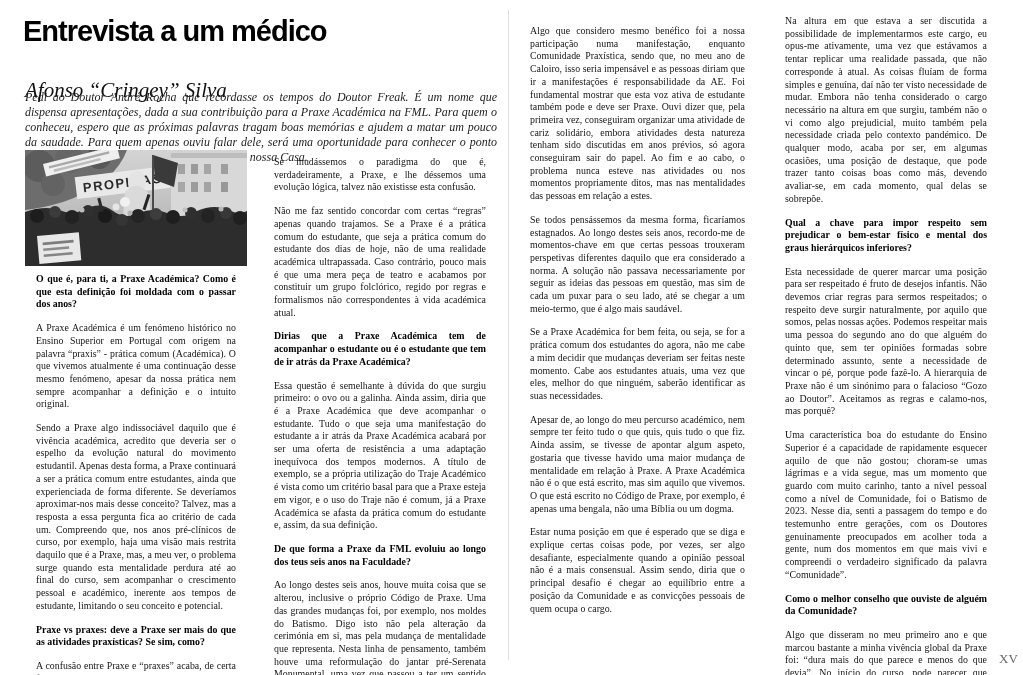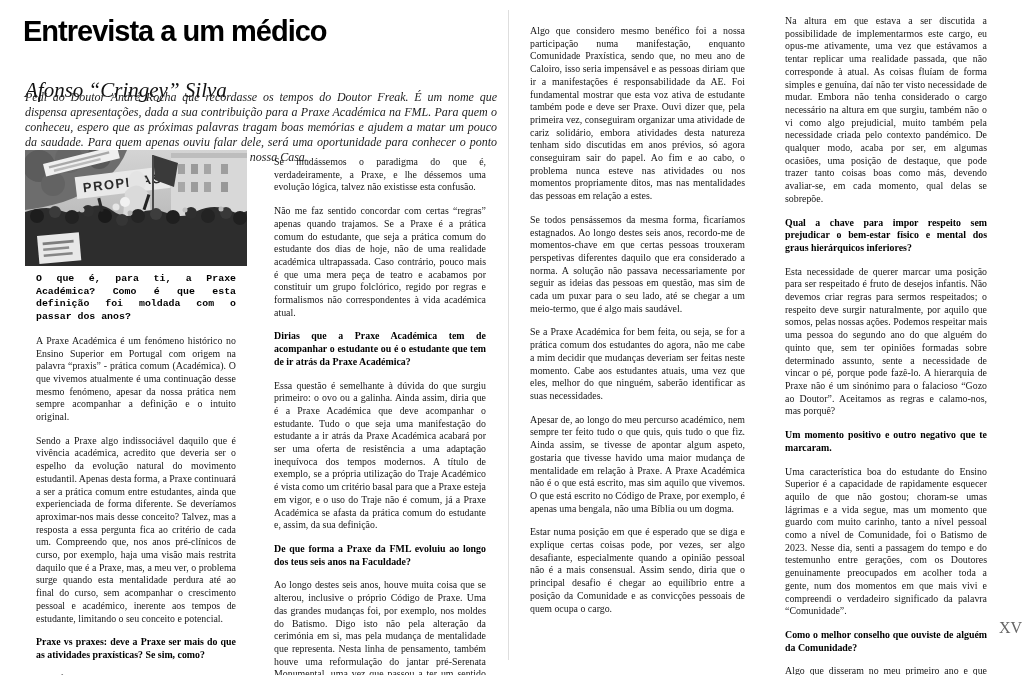--- a/index.html
+++ b/index.html
@@ -20,26 +20,26 @@
     font-style:italic;font-size:12px;line-height:15px;text-align:justify;color:#1e1e1e;
   }
   .photo{
     position:absolute;left:25px;top:150px;width:222px;height:116px;overflow:hidden;background:#bfbfbf;
   }
   .col{position:absolute;}
   .col p{
     margin:11px;font-size:9.9px;line-height:12.7px;text-align:justify;color:#161616;
   }
   .col p.q{font-weight:bold;margin-top:8px;color:#000;}
-  .col p.q:first-child{margin-top:0;font-family:Liberation Mono, monospace;}
+  .col p.q:first-child{margin-top:0;}
   .divider{
     position:absolute;left:508px;top:10px;width:1px;height:650px;background:#dedede;
   }
   .pagenum{
-    position:absolute;left:999px;top:619px;font-size:16px;color:#666;
+    position:absolute;left:999px;top:651px;font-size:13px;color:#666;
   }
 </style>
 </head>
 <body>
 
 <div class="sheet">
 
   <h1 class="title">Entrevista a um médico</h1>
   <div class="byline">Afonso “Cringey” Silva</div>
   <p class="lead">Pedi ao Doutor André Rocha que recordasse os tempos do Doutor Freak. É um nome que dispensa apresentações, dada a sua contribuição para a Praxe Académica na FML. Para quem o conheceu, espero que as próximas palavras tragam boas memórias e ajudem a matar um pouco da saudade. Para quem apenas ouviu falar dele, será uma oportunidade para conhecer o ponto de vista de alguém que deixou a sua marca na nossa Casa.</p>
@@ -146,21 +146,20 @@
       <p class="a">Algo que considero mesmo benéfico foi a nossa participação numa manifestação, enquanto Comunidade Praxística, sendo que, no meu ano de Caloiro, isso seria impensável e as pessoas diriam que ir a manifestações é responsabilidade da AE. Foi fundamental mostrar que esta voz ativa de estudante também pode e deve ser Praxe. Ouvi dizer que, pela primeira vez, conseguiram organizar uma atividade de cariz solidário, embora atividades desta natureza tenham sido discutidas em anos prévios, só agora conseguiram sair do papel. Ao fim e ao cabo, o problema nunca esteve nas atividades ou nos momentos propriamente ditos, mas nas mentalidades das pessoas em relação a estes.</p>
       <p class="a">Se todos pensássemos da mesma forma, ficaríamos estagnados. Ao longo destes seis anos, recordo-me de momentos-chave em que certas pessoas trouxeram perspetivas diferentes daquilo que era considerado a norma. A solução não passava necessariamente por seguir as ideias das pessoas em questão, mas sim de cada um puxar para o seu lado, até se chegar a um meio-termo, que é algo mais saudável.</p>
       <p class="a">Se a Praxe Académica for bem feita, ou seja, se for a prática comum dos estudantes do agora, não me cabe a mim decidir que mudanças deveriam ser feitas neste momento. Cabe aos estudantes atuais, uma vez que eles, melhor do que ninguém, saberão identificar as suas necessidades.</p>
       <p class="a">Apesar de, ao longo do meu percurso académico, nem sempre ter feito tudo o que quis, quis tudo o que fiz. Ainda assim, se tivesse de apontar algum aspeto, gostaria que tivesse havido uma maior mudança de mentalidade em relação à Praxe. A Praxe Académica não é o que está escrito, mas sim aquilo que vivemos. O que está escrito no Código de Praxe, por exemplo, é apenas uma bengala, não uma Bíblia ou um dogma.</p>
       <p class="a">Estar numa posição em que é esperado que se diga e explique certas coisas pode, por vezes, ser algo desafiante, especialmente quando a opinião pessoal não é a mais consensual. Assim sendo, diria que o principal desafio é chegar ao equilíbrio entre a posição da Comunidade e as convicções pessoais de quem ocupa o cargo.</p>
     </div>
   <div class="col" style="left:774px; top:4px; width:224px;">
       <p class="a">Na altura em que estava a ser discutida a possibilidade de implementarmos este cargo, eu opus-me ativamente, uma vez que estávamos a tentar replicar uma realidade passada, que não corresponde à atual. As coisas fluíam de forma simples e genuína, daí não ter visto necessidade de mudar. Embora não tenha considerado o cargo necessário na altura em que surgiu, também não o vi como algo prejudicial, muito também pela necessidade criada pelo contexto pandémico. De qualquer modo, acaba por ser, em algumas ocasiões, uma posição de destaque, que pode trazer tanto coisas boas como más, devendo avaliar-se, em cada momento, qual delas se sobrepõe.</p>
       <p class="q">Qual a chave para impor respeito sem prejudicar o bem-estar físico e mental dos graus hierárquicos inferiores?</p>
       <p class="a">Esta necessidade de querer marcar uma posição para ser respeitado é fruto de desejos infantis. Não devemos criar regras para sermos respeitados; o respeito deve surgir naturalmente, por aquilo que somos, pelas nossas ações. Podemos respeitar mais uma pessoa do segundo ano do que alguém do quinto que, sem ter opiniões formadas sobre determinado assunto, sente a necessidade de vincar o pé, porque pode fazê-lo. A hierarquia de Praxe não é um sinónimo para o falacioso “Gozo ao Doutor”. Aceitamos as regras e calamo-nos, mas porquê?</p>
-      <p class="q">Um momento positivo e outro negativo que te marcaram.</p>
       <p class="a">Uma característica boa do estudante do Ensino Superior é a capacidade de rapidamente esquecer aquilo de que não gostou; choram-se umas lágrimas e a vida segue, mas um momento que guardo com muito carinho, tanto a nível pessoal como a nível de Comunidade, foi o Batismo de 2023. Nesse dia, senti a passagem do tempo e do testemunho entre gerações, com os Doutores genuinamente preocupados em acolher toda a gente, num dos momentos em que mais vivi e compreendi o verdadeiro significado da palavra “Comunidade”.</p>
       <p class="q">Como o melhor conselho que ouviste de alguém da Comunidade?</p>
       <p class="a">Algo que disseram no meu primeiro ano e que marcou bastante a minha vivência global da Praxe foi: “dura mais do que parece e menos do que devia”. No início do curso, pode parecer que temos imenso tempo pela frente, mas, na verdade, não é o suficiente para fazermos tudo aquilo que gostaríamos. Por isso, aproveita para sentir tudo. Ri, chora, discute, aparece.</p>
     </div>
 
   <div class="pagenum">XV</div>
 
 </div>
 
 </body></html>

